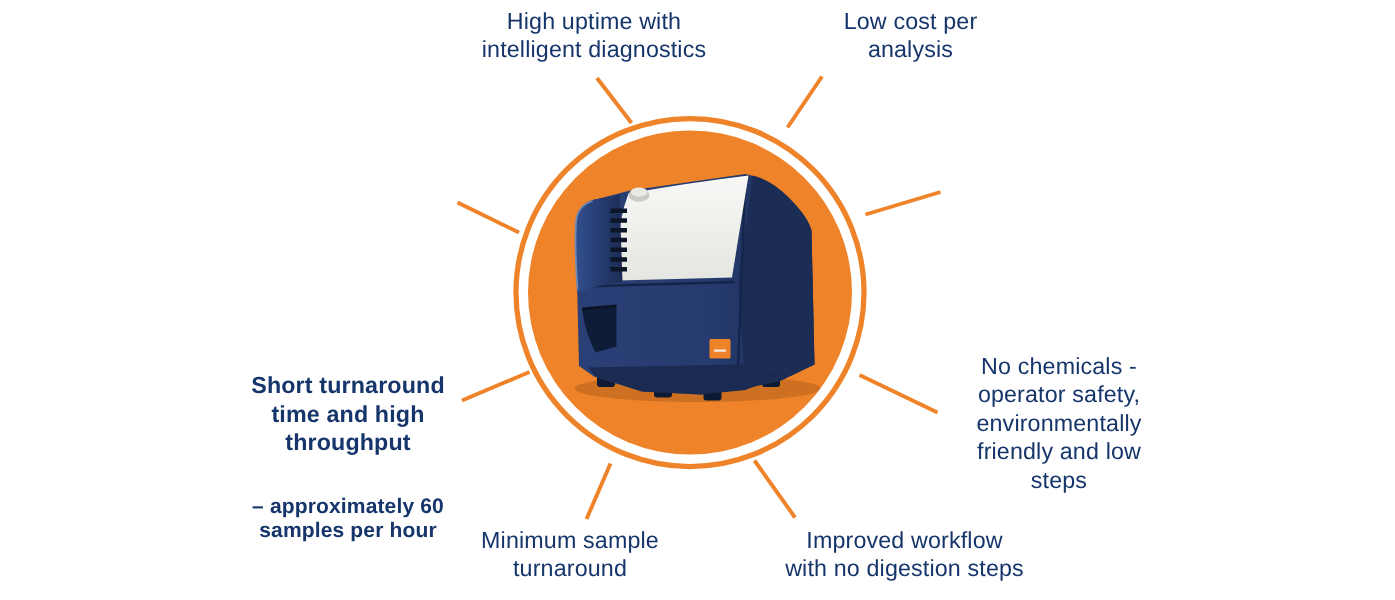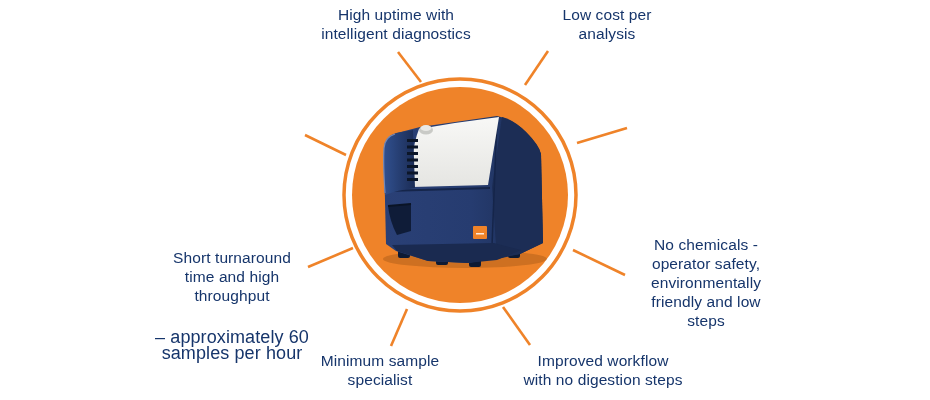--- a/index.html
+++ b/index.html
@@ -23,30 +23,30 @@
     transform:translateX(-50%);
     text-align:center;
     color:var(--label-text);
     font-size:15.5px;
     line-height:19px;
     white-space:pre-line;
     font-weight:400;
     letter-spacing:0.1px;
   }
   .benefit .note{
-    font-size:18px;
+    font-size:14px;
     line-height:15.5px;
     margin-top:6px;
     white-space:pre-line;
   }
   .b-high-uptime{left:396px;top:5px;}
   .b-low-cost{left:563px;top:5px;margin-left:44px;}
   .b-traceability{left:235px;top:75px;}
   .b-easy-to-use{left:707px;top:85px;}
-  .b-short-turnaround{left:232px;top:229px;}
+  .b-short-turnaround{left:232px;top:229px;font-weight:bold;}
   .b-no-chemicals{left:706px;top:235px;}
   .b-minimum-sample{left:380px;top:351px;}
   .b-improved-workflow{left:566px;top:351px;margin-left:37px;}
 </style>
 </head>
 <body>
 
 <div class="stage">
 
   <svg class="diagram-svg" width="930" height="400" viewBox="0 0 930 400">
@@ -146,18 +146,18 @@
     <div class="note">– approximately 60
 samples per hour</div>
   </div>
 
   <div class="benefit b-no-chemicals">No chemicals -
 operator safety,
 environmentally
 friendly and low steps</div>
 
   <div class="benefit b-minimum-sample">Minimum sample
-specialist</div>
+turnaround</div>
 
   <div class="benefit b-improved-workflow">Improved workflow
 with no digestion steps</div>
 
 </div>
 
 </body></html>

